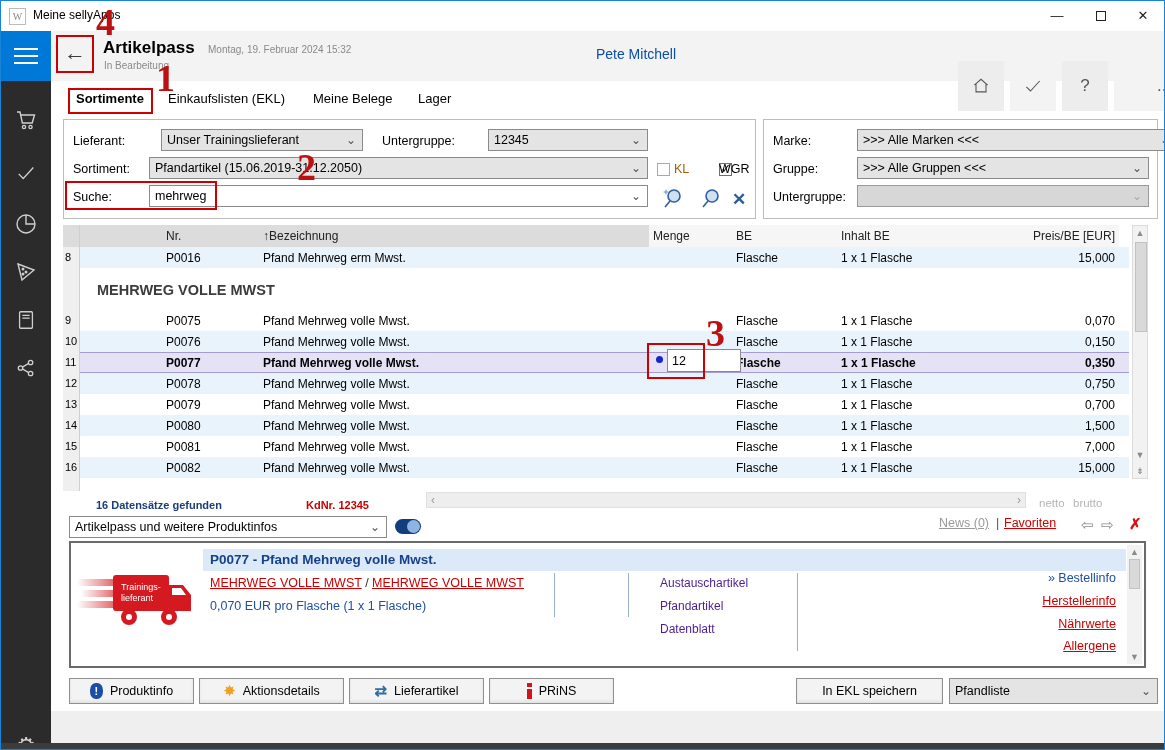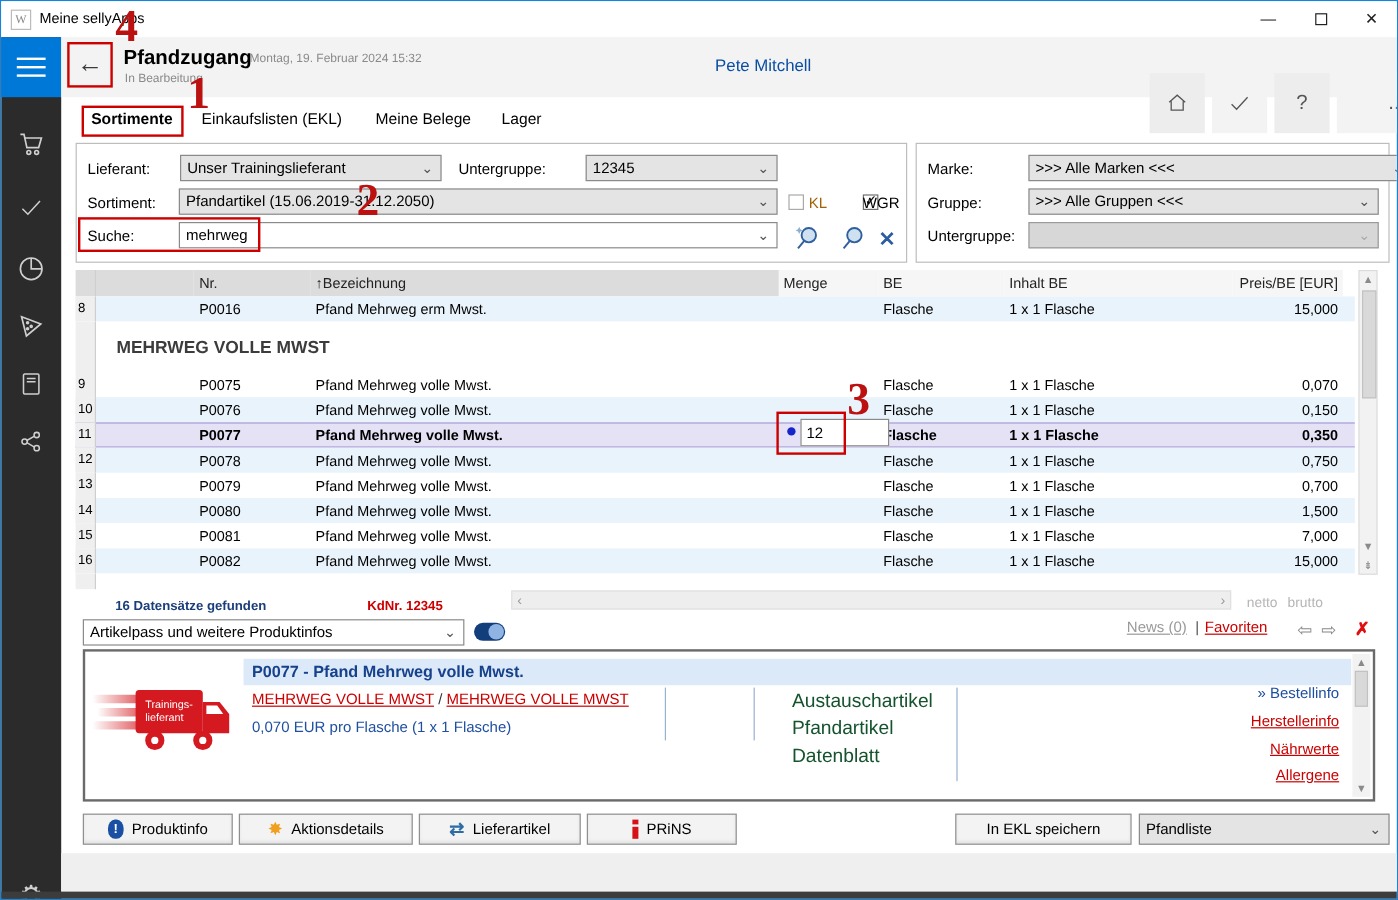--- a/index.html
+++ b/index.html
@@ -101,21 +101,21 @@
 
   
   #infopanel { left:68px; top:540px; width:1077px; height:127px; border:2px solid #6a6a6a; background:#fff; overflow:hidden; }
   #ip-header { position:absolute; left:132px; top:6px; width:923px; height:22px; background:#dce9f8; }
   #ip-title { position:absolute; left:139px; top:9px; font-size:13.5px; font-weight:bold; color:#16418c; }
   #ip-links { position:absolute; left:139px; top:33px; font-size:12.5px; }
   #ip-links a { color:#cc0000; text-decoration:underline; }
   #ip-links .sep { color:#333; }
   #ip-price { position:absolute; left:139px; top:56px; font-size:12.5px; color:#1f4fa0; }
   .ip-div { position:absolute; width:1px; background:#9ab0d0; }
-  .ip-gray { position:absolute; left:589px; font-size:16px; color:#14532d; }
+  .ip-gray { position:absolute; left:589px; font-size:12px; color:#4c1d95; }
   .ip-rlink { position:absolute; right:28px; font-size:12.5px; text-align:right; }
   .ip-rlink.blue { color:#1f4fa0; }
   .ip-rlink.red { color:#cc0000; text-decoration:underline; }
   #ip-scroll { position:absolute; right:2px; top:2px; width:15px; height:119px; background:#f2f2f2; }
   #truck { position:absolute; left:6px; top:28px; }
 
   
   .fbtn { top:677px; height:26px; border:1px solid #8f8f8f; background:#f3f3f3; box-shadow:inset 0 -2px 3px rgba(0,0,0,0.07); font-size:12.5px; color:#000; display:flex; align-items:center; justify-content:center; gap:7px; }
   #ic-produktinfo { display:inline-block; width:13px; height:16px; background:#1b4fa3; border-radius:45%; color:#fff; font-size:11px; font-weight:bold; text-align:center; line-height:16px; }
   #ic-aktion { color:#f0a01e; font-size:15px; }
@@ -208,35 +208,35 @@
     </div>
     <div class="abs hdr-ic" style="left:959px; background:#f3f3f3;">
       <svg width="20" height="20" viewBox="0 0 24 24">
           <path d="M4 13l5 5 11-12"></path>
         </svg>
     </div>
     <div class="abs hdr-ic" style="left:1011px;">?</div>
     <div class="abs hdr-ic" style="left:1063px; background:#f3f3f3; width:100px;">...</div>
   </div>
   <div class="abs" id="back-btn">←</div>
-  <div class="abs" id="page-title">Pfandzugang</div>
+  <div class="abs" id="page-title">Artikelpass</div>
   <div class="abs" id="page-date">Montag, 19. Februar 2024 15:32</div>
   <div class="abs" id="page-status">In Bearbeitung</div>
   <div class="abs" id="user-name">Pete Mitchell</div>
 
   
   <div class="abs tab" id="tab-sortimente" style="left:75px;">Sortimente</div>
   <div class="abs tab" style="left:167px;">Einkaufslisten (EKL)</div>
   <div class="abs tab" style="left:312px;">Meine Belege</div>
   <div class="abs tab" style="left:417px;">Lager</div>
 
   
   <div class="abs panelbox" style="left:62px; top:118px; width:693px; height:100px;"></div>
   <div class="abs flabel" style="left:72px; top:133px;">Lieferant:</div>
-  <div class="abs combo" style="left:149px; top:128px; width:218px;">
+  <div class="abs combo" style="left:160px; top:128px; width:202px;">
     <span>Unser Trainingslieferant</span><span class="chev">⌄</span>
   </div>
   <div class="abs flabel" style="left:381px; top:133px;">Untergruppe:</div>
   <div class="abs combo" style="left:487px; top:128px; width:160px;">
     <span>12345</span><span class="chev">⌄</span>
   </div>
   <div class="abs flabel" style="left:72px; top:161px;">Sortiment:</div>
   <div class="abs combo" style="left:148px; top:156px; width:499px;">
     <span>Pfandartikel (15.06.2019-31.12.2050)</span><span class="chev">⌄</span>
   </div>

